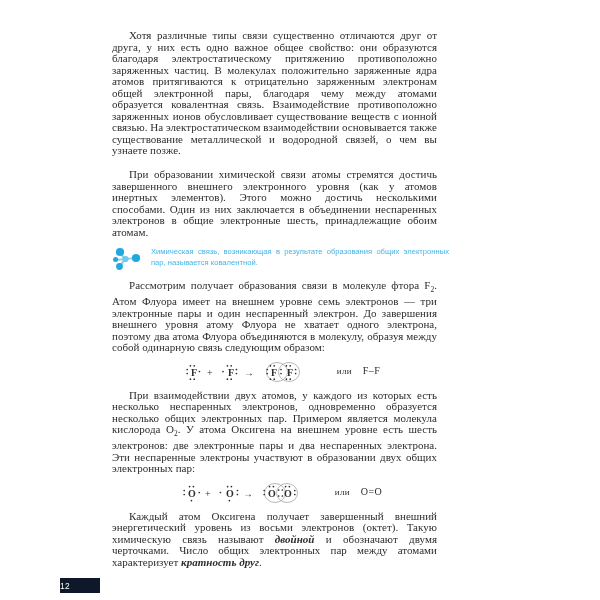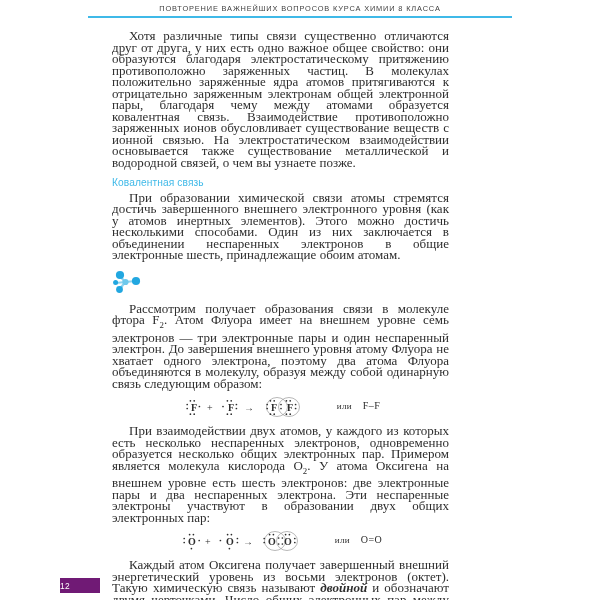--- a/index.html
+++ b/index.html
@@ -43,22 +43,22 @@
   }
 
   
   .col {
     position: absolute;
     left: 112px;
     top: 30px;
     width: 337px;
   }
   p.body {
-    margin: 0 0 0 0;
-    font-size: 13px;
+    margin: 0 12px 0 0;
+    font-size: 11px;
     line-height: 11.55px;
     text-align: justify;
     text-indent: 17px;
     letter-spacing: 0.02px;
     color: #2d2d2d;
     hyphens: manual;
   }
 
   .gap-sm { height: 8px; }
   .gap-xs { height: 5px; }
@@ -122,48 +122,43 @@
     font-weight: bold;
   }
 
   
   .folio {
     position: absolute;
     left: 60px;
     top: 578px;
     width: 40px;
     height: 15px;
-    background: #701a75;
+    background: #0f172a;
     color: #ffffff;
     font-family: "Liberation Sans", "DejaVu Sans", sans-serif;
     font-size: 8.4px;
     display: flex;
     align-items: center;
     justify-content: flex-start;
     box-sizing: border-box;
     letter-spacing: 0.4px;
   }
 </style>
 </head>
 <body>
 
 <div class="page">
 
-  <div class="running-head-wrap">
-    <div class="running-head">ПОВТОРЕНИЕ ВАЖНЕЙШИХ ВОПРОСОВ КУРСА ХИМИИ 8 КЛАССА</div>
-    <div class="head-rule"></div>
-  </div>
 
   <div class="col">
 
     <p class="body">Хотя различные типы связи существенно отличаются друг от друга, у них есть одно важное общее свойство: они образуются благодаря электростатическому притяжению противоположно заряженных частиц. В молекулах положительно заряженные ядра атомов притягиваются к отрицательно заряженным электронам общей электронной пары, благодаря чему между атомами образуется ковалентная связь. Взаимодействие противоположно заряженных ионов обусловливает существование веществ с ионной связью. На электростатическом взаимодействии основывается также существование металлической и водородной связей, о чем вы узнаете позже.</p>
 
     <div class="gap-sm"></div>
 
-    <h2 class="section">Ковалентная связь</h2>
 
     <div style="height:4px"></div>
 
     <p class="body">При образовании химической связи атомы стремятся достичь завершенного внешнего электронного уровня (как у атомов инертных элементов). Этого можно достичь несколькими способами. Один из них заключается в объединении неспаренных электронов в общие электронные шесть, принадлежащие обоим атомам.</p>
 
     <div class="gap-sm"></div>
 
     <div class="callout">
       <span class="callout-icon">
         <svg viewBox="0 0 30 26" width="30" height="26" xmlns="http://www.w3.org/2000/svg">
@@ -171,20 +166,21 @@
           <line x1="13" y1="13" x2="24" y2="12" stroke="#8fd4ef" stroke-width="2.2"></line>
           <line x1="13" y1="13" x2="8" y2="20" stroke="#8fd4ef" stroke-width="2.2"></line>
           <line x1="13" y1="13" x2="4" y2="14" stroke="#8fd4ef" stroke-width="2.2"></line>
           <circle cx="8" cy="6" r="4.1" fill="#22a7e0"></circle>
           <circle cx="24" cy="12" r="4.1" fill="#22a7e0"></circle>
           <circle cx="7.5" cy="20.5" r="3.4" fill="#22a7e0"></circle>
           <circle cx="3.6" cy="13.6" r="2.5" fill="#22a7e0"></circle>
           <circle cx="13.5" cy="13" r="3.1" fill="#6ec9ec"></circle>
         </svg>
       </span>
+      <span class="callout-text">Химическая связь, возникающая в результате образования общих электронных пар, называется ковалентной.</span>
     </div>
 
     <div class="gap-sm"></div>
 
     <p class="body"><span>Рассмотрим получает образования связи в молекуле фтора F</span><sub>2</sub><span>. Атом Флуора имеет на внешнем уровне семь электронов — три электронные пары и один неспаренный электрон. До завершения внешнего уровня атому Флуора не хватает одного электрона, поэтому два атома Флуора объединяются в молекулу, образуя между собой одинарную связь следующим образом:</span></p>
 
     <div class="gap-xs"></div>
 
     <div class="eq">
       <svg width="150" height="26" viewBox="0 0 150 26" xmlns="http://www.w3.org/2000/svg">

